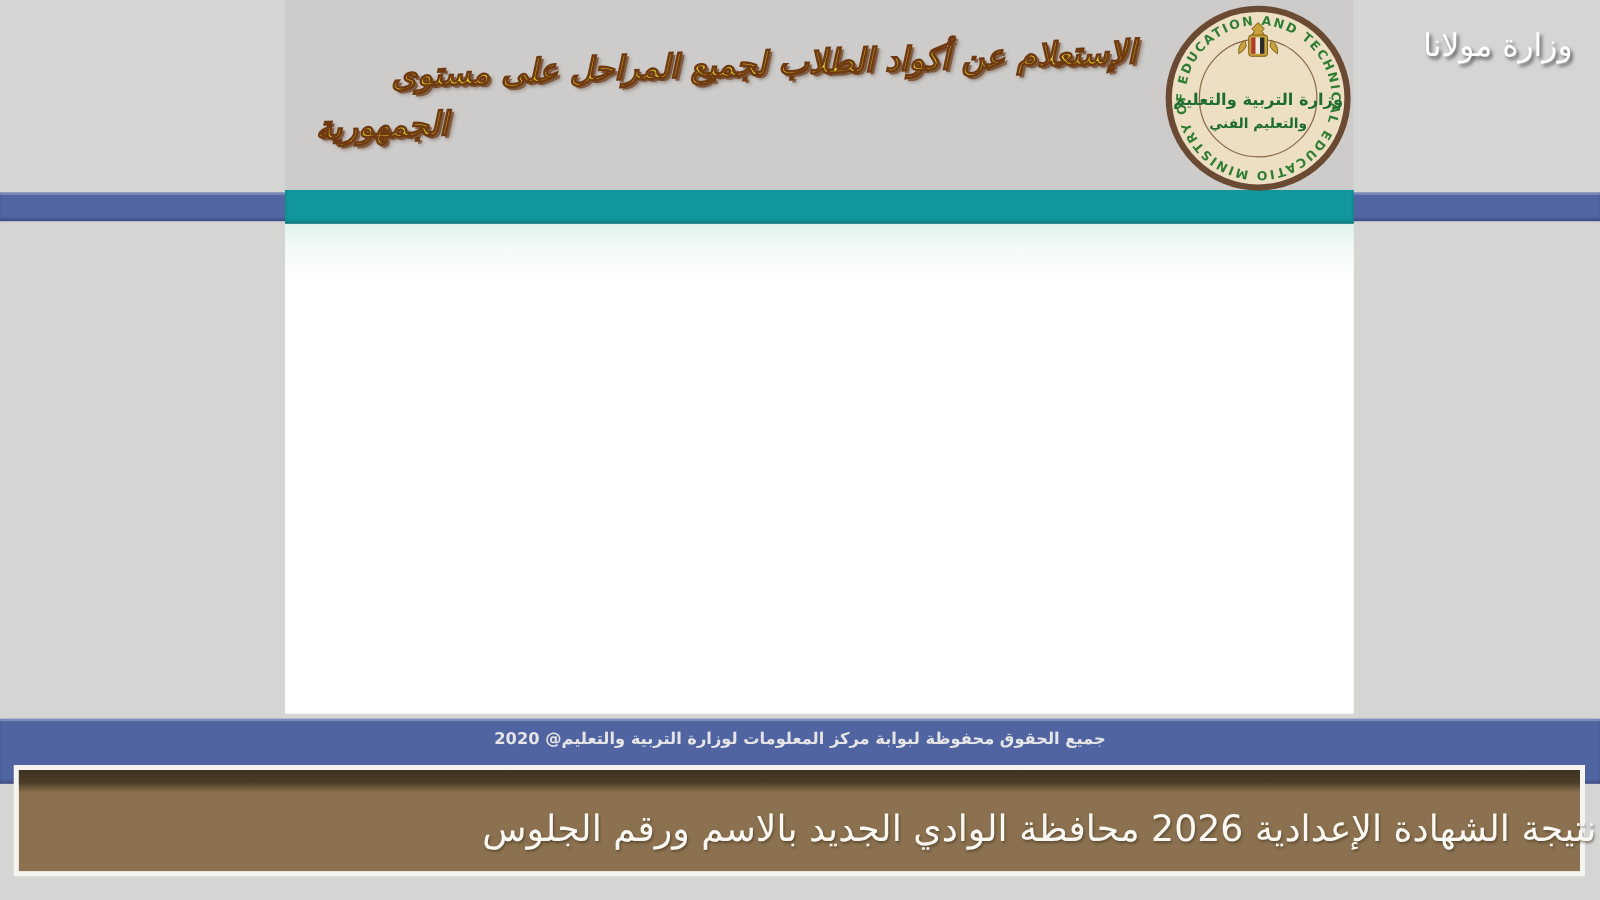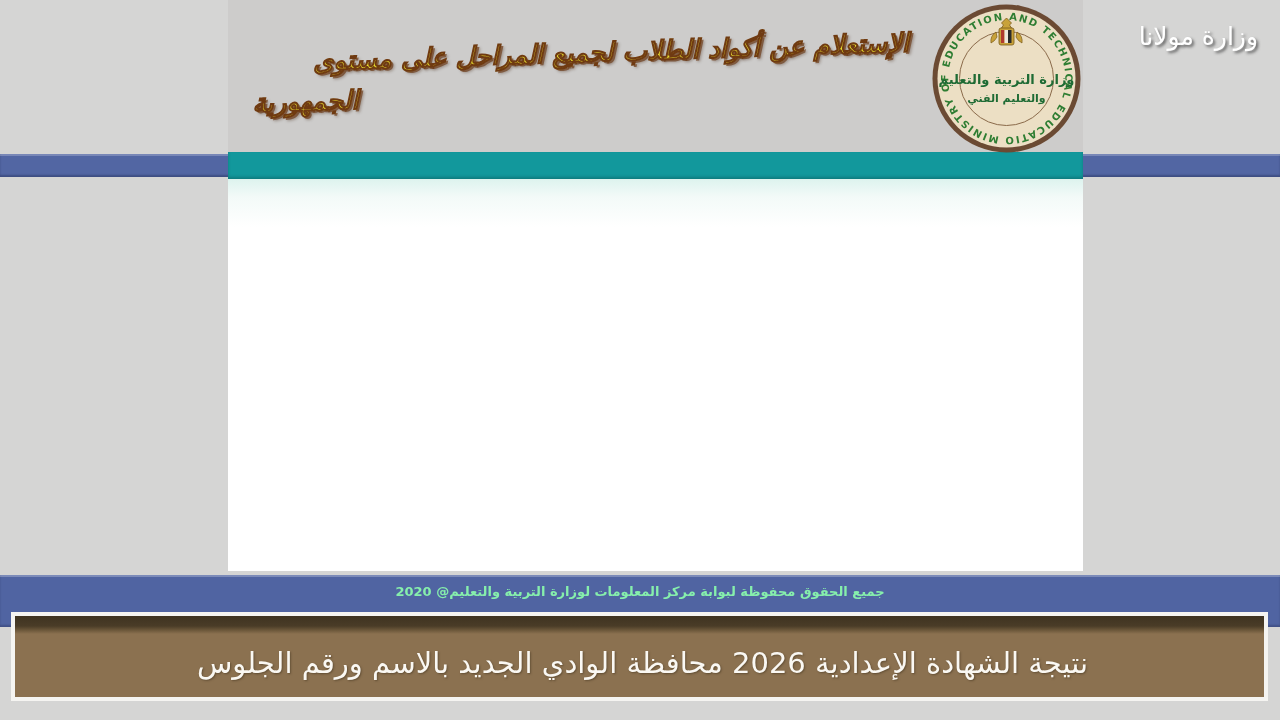--- a/index.html
+++ b/index.html
@@ -50,27 +50,27 @@
                background:linear-gradient(180deg,#3478bd 0%,#2b6bb1 55%,#2463a7 100%);
                border:3px solid #173a63; border-radius:2px; color:#ffffff; font-size:21px; font-weight:bold;
                text-shadow:1px 1px 1px rgba(10,30,60,.6); direction:rtl;
                display:flex; align-items:center; justify-content:center; cursor:pointer;
                font-family:"DejaVu Sans", sans-serif; }
 
   
   .footer-bar { position:absolute; left:0; top:575px; width:1280px; height:52px; background:#5064a2;
                 box-shadow:inset 0 2px 0 rgba(255,255,255,.25), inset 0 -2px 2px rgba(0,0,30,.2); z-index:3; }
   .footer-text { position:absolute; left:0; top:9px; width:1280px; text-align:center; font-size:13px;
-                 font-weight:bold; color:#86efac; direction:rtl; }
+                 font-weight:bold; color:#e5e5e5; direction:rtl; }
 
   
   .banner { position:absolute; left:11px; top:612px; width:1257px; height:89px; z-index:6;
             border:4px solid #f5f4f1;
             background:linear-gradient(180deg,#3e3321 0px,#4a3c27 10px,#6a5639 14px,#8b7150 18px,#8b7150 100%); }
-  .banner-text { position:absolute; left:3px; top:30px; width:100%; text-align:center; font-size:29px;
+  .banner-text { position:absolute; left:13px; top:30px; width:100%; font-size:29px;
                  color:#faf8f3; direction:rtl; text-shadow:1px 1px 2px rgba(60,45,25,.5); }
 </style>
 </head>
 <body>
 
 <div class="page">
 
   <div class="header-gray"></div>
 
   <div class="title-wrap">

